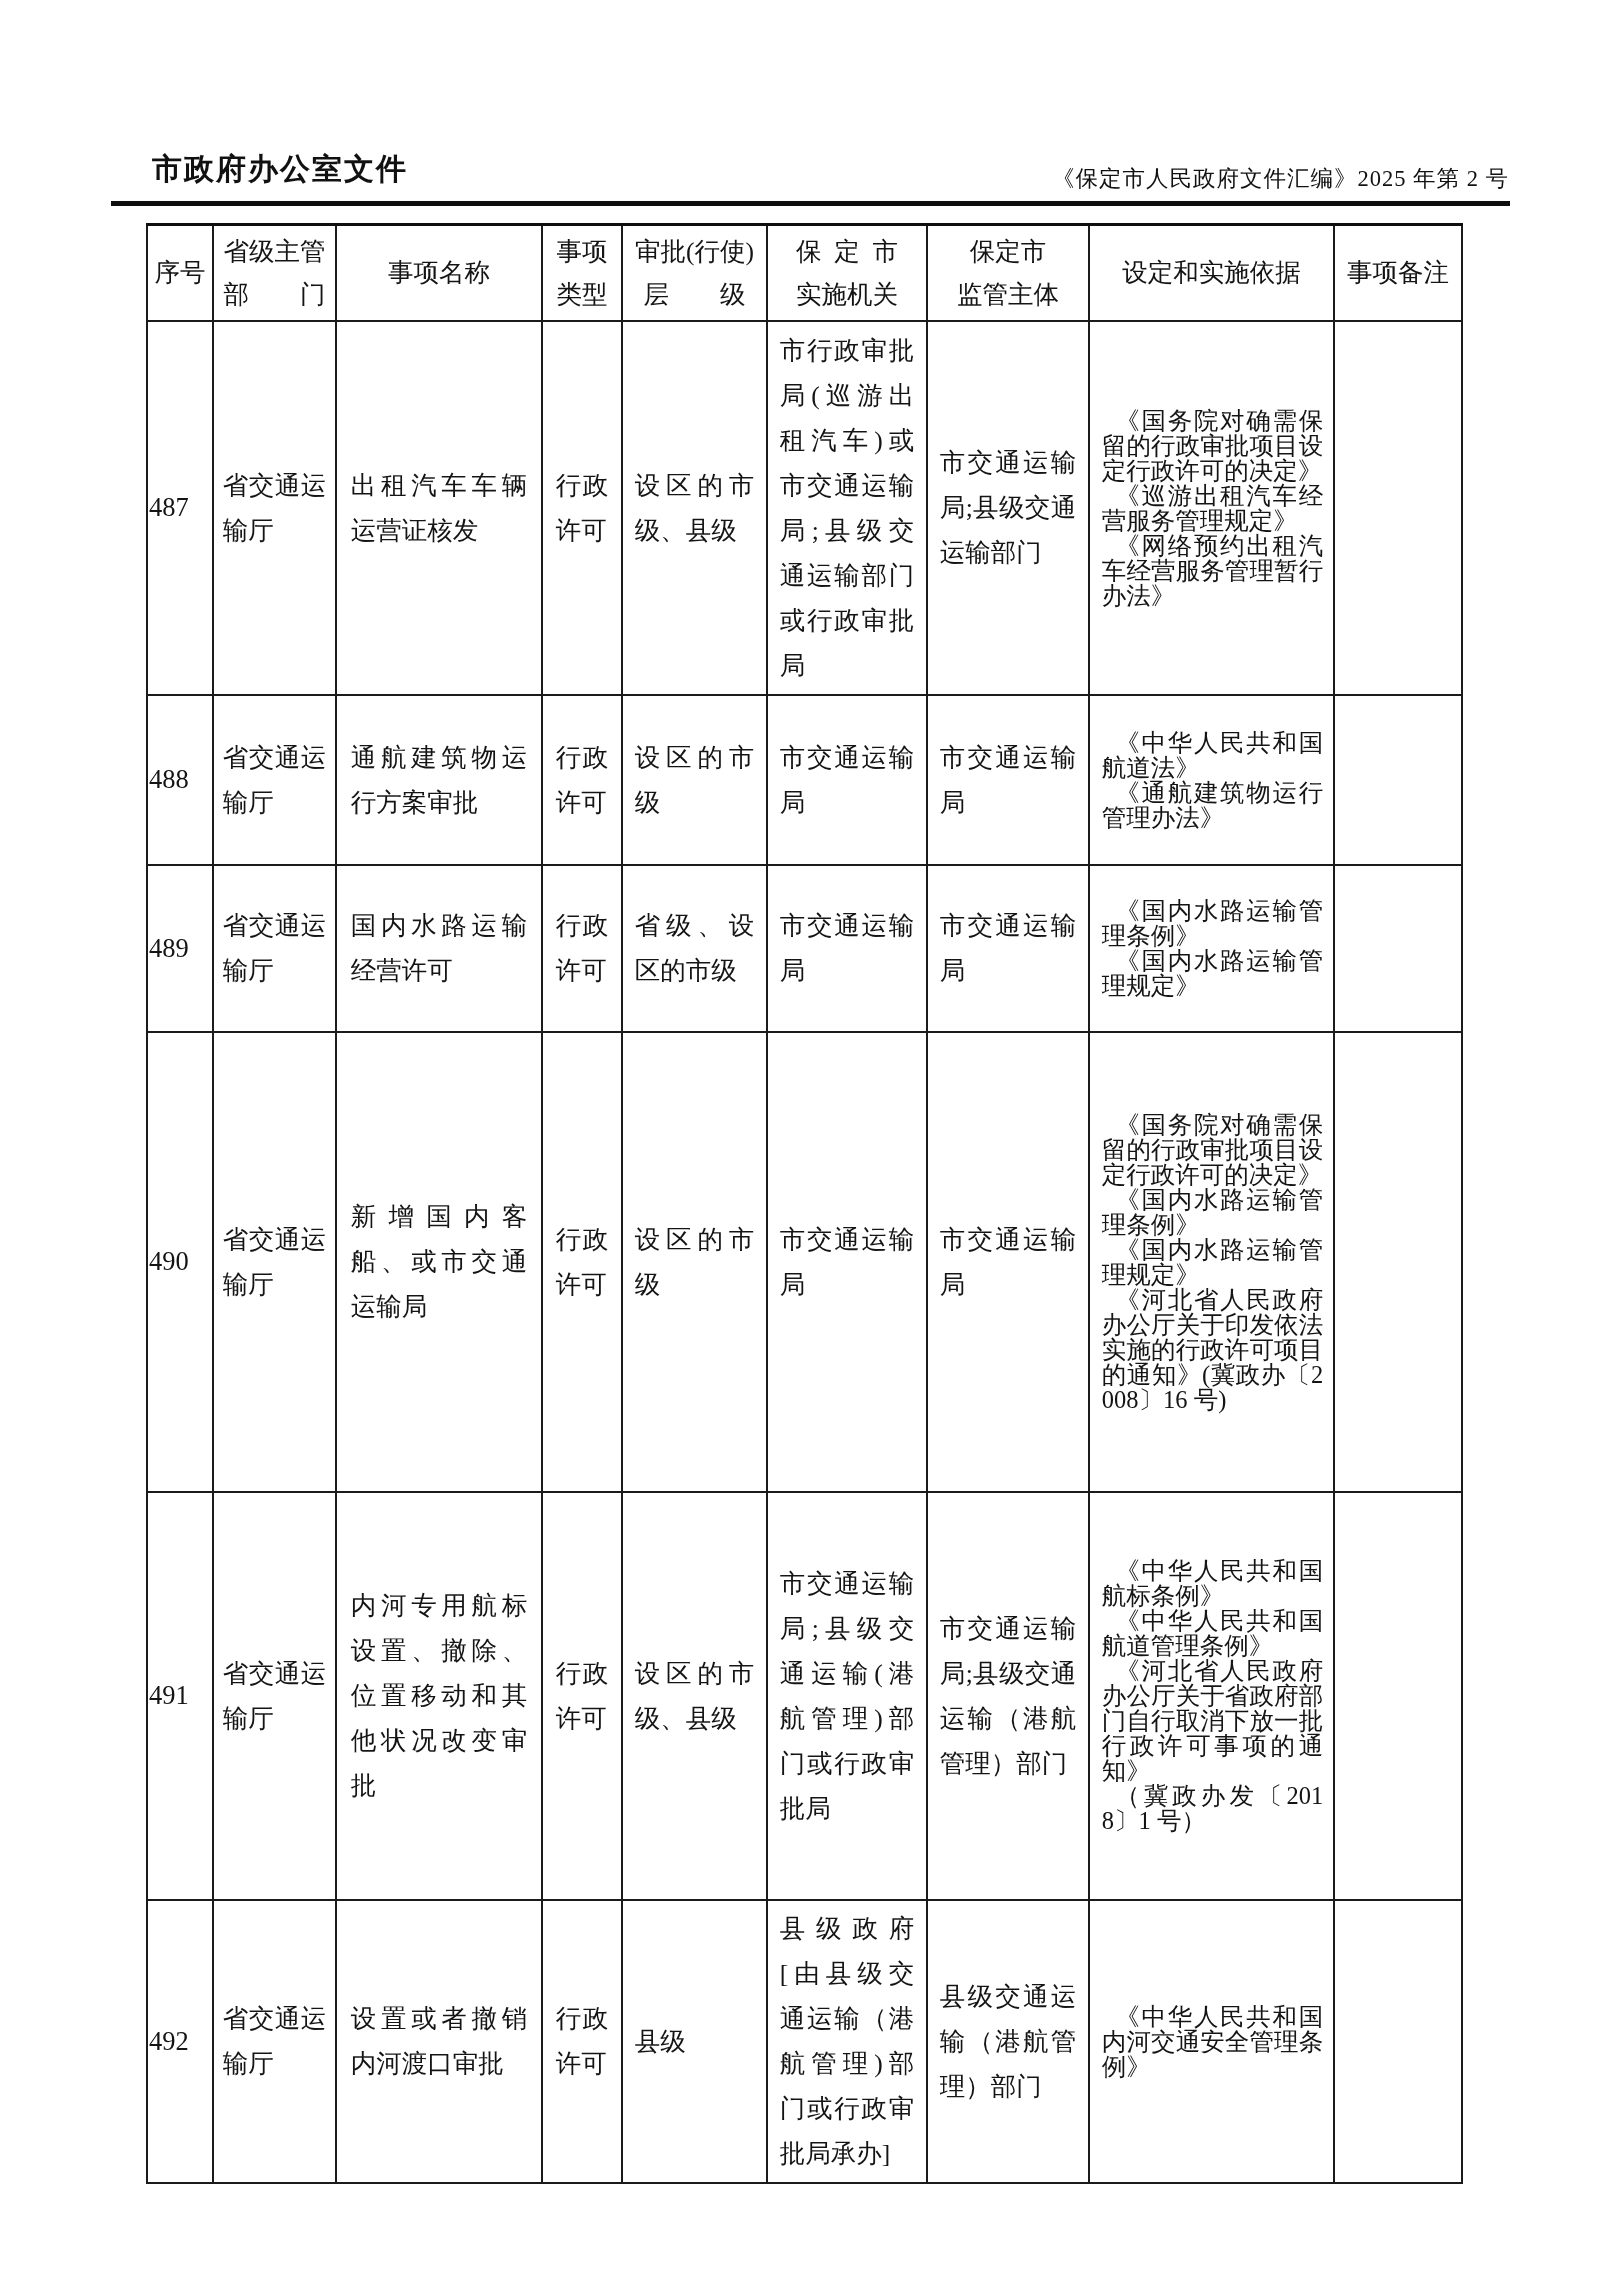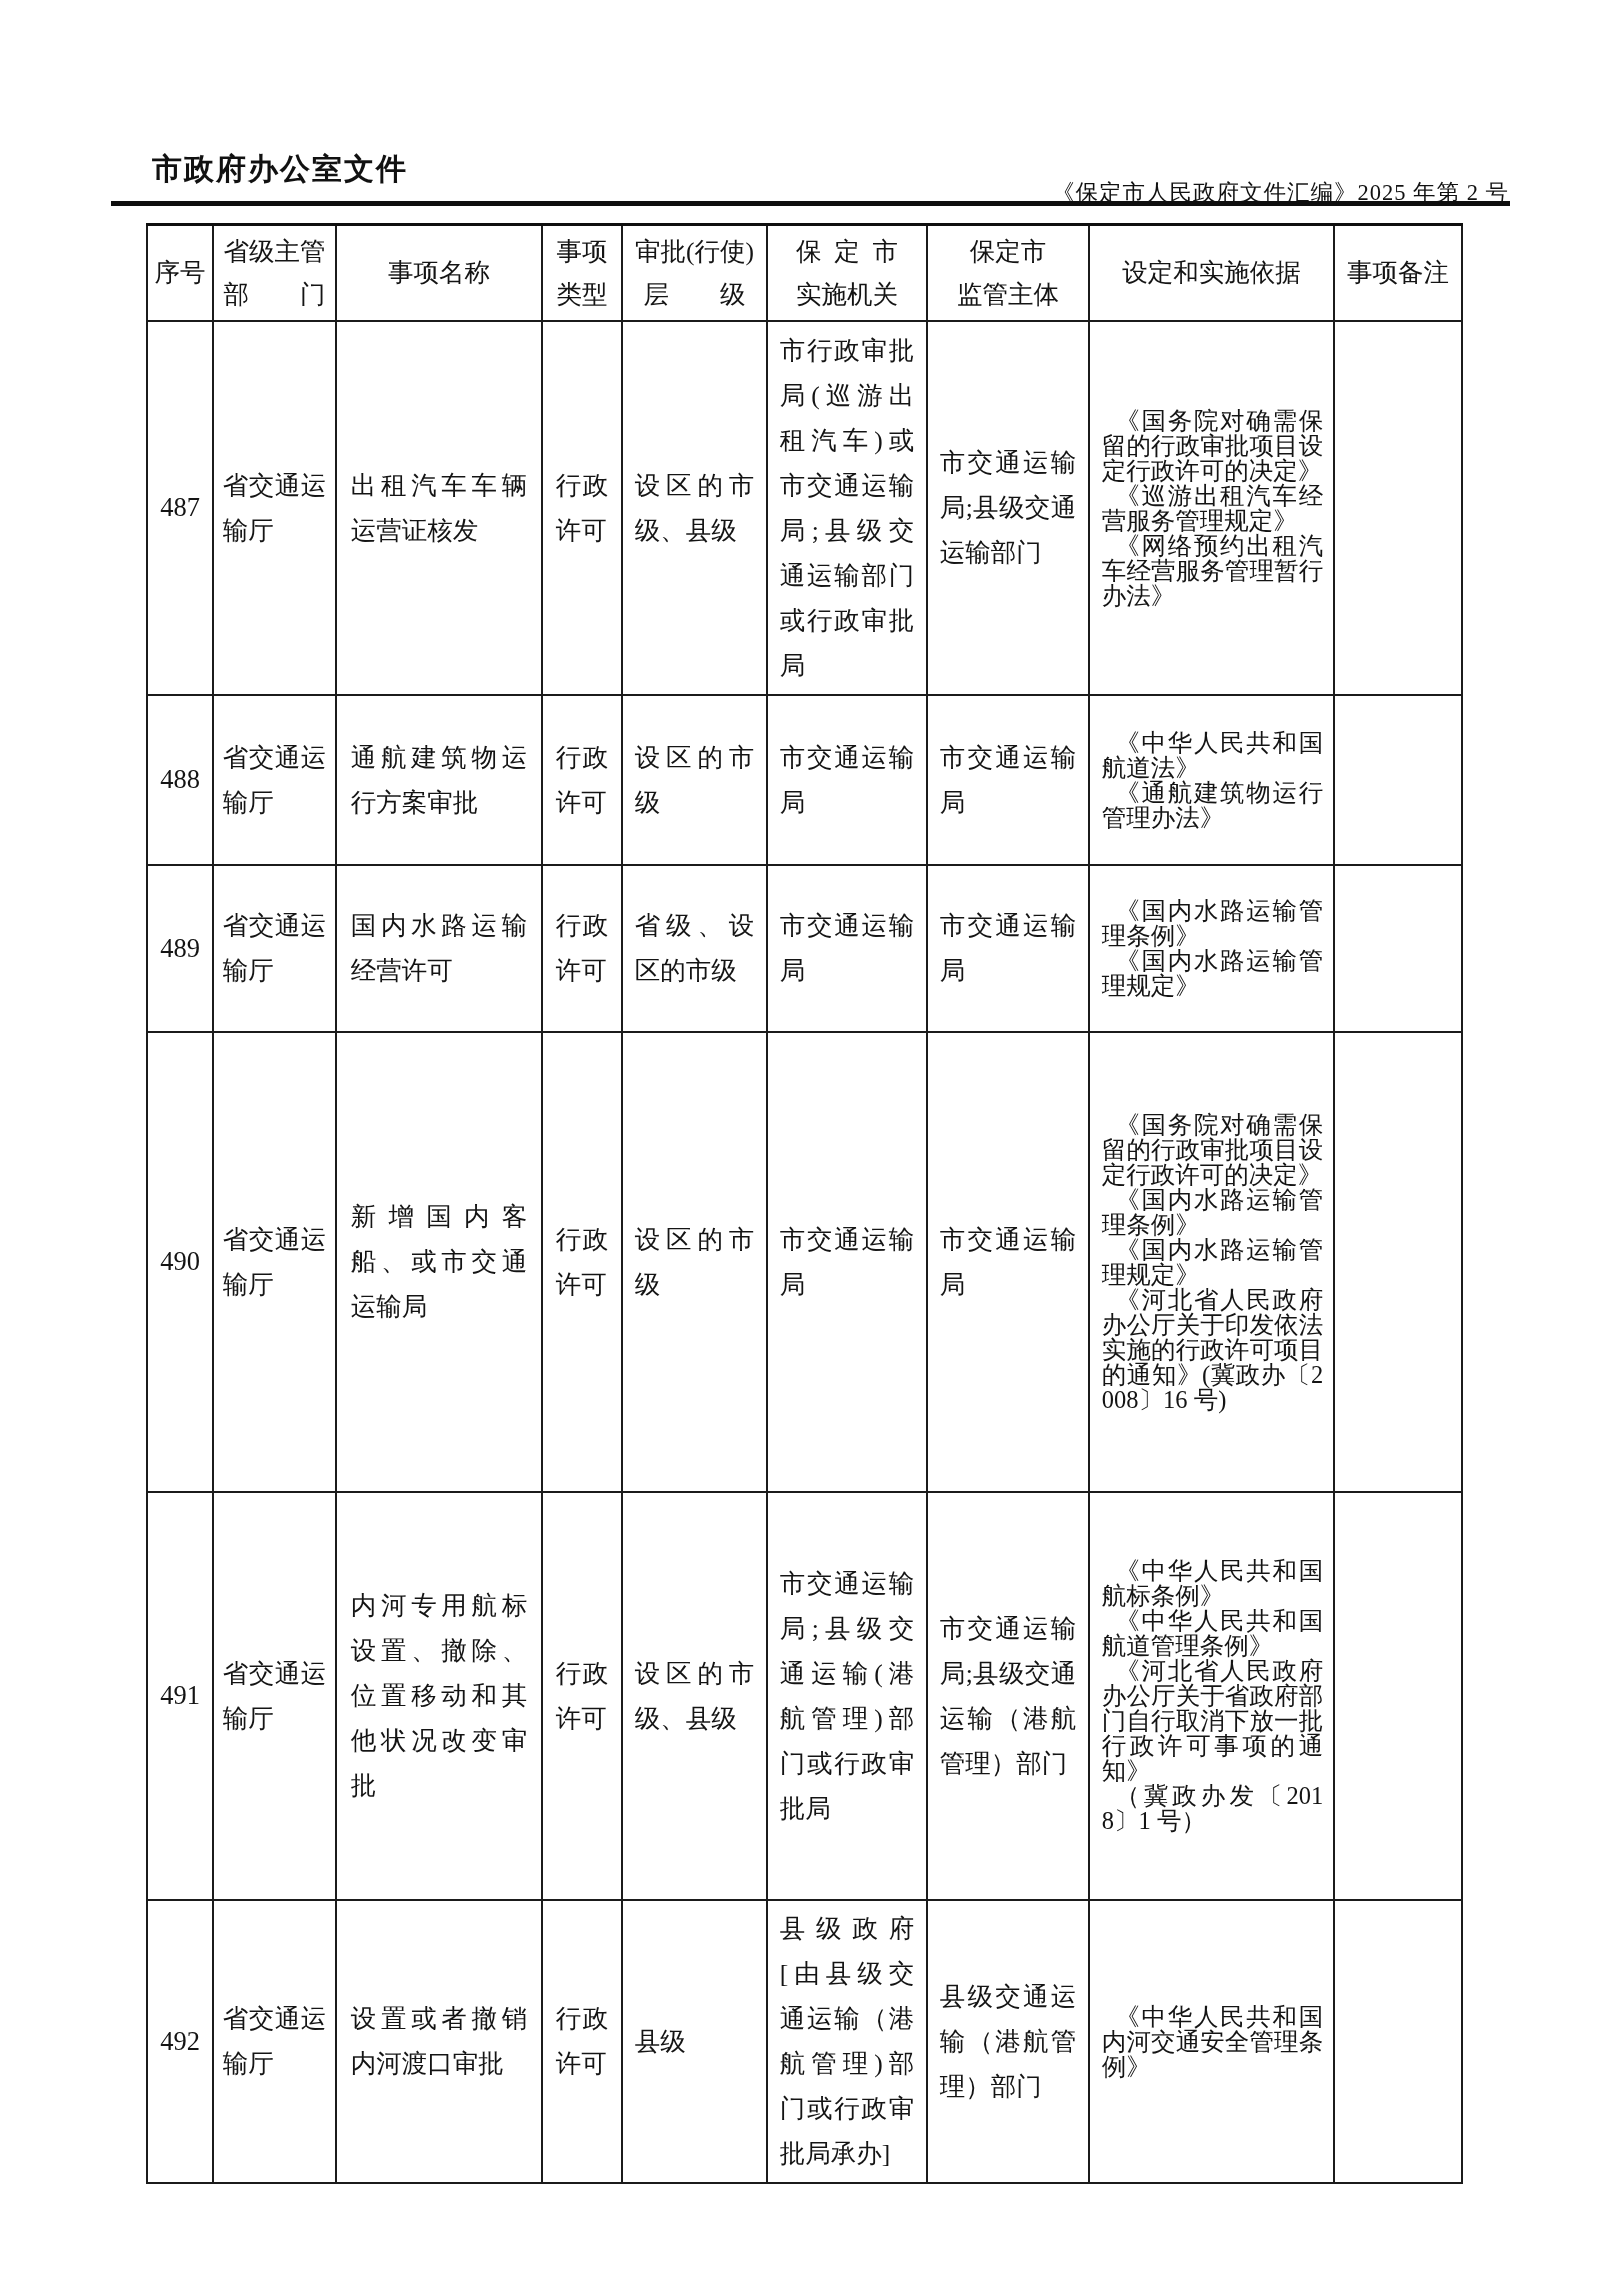--- a/index.html
+++ b/index.html
@@ -12,21 +12,21 @@
   }
   .page{position:relative;width:1620px;height:2200px;box-sizing:border-box;padding-top:223px;}
 
   
   .hdr-left{
     position:absolute;left:152px;top:149px;
     font-family:"Liberation Sans","DejaVu Sans",sans-serif;
     font-weight:bold;font-size:30px;letter-spacing:2px;color:#111;
   }
   .hdr-right{
-    position:absolute;right:111px;top:177px;
+    position:absolute;right:111px;top:163px;
     font-size:22.5px;letter-spacing:1px;color:#111;
   }
   .hdr-rule{
     position:absolute;left:111px;top:201px;width:1399px;height:4.9px;
     background:#0e0e0e;
   }
 
   
   table.doc{
     margin-left:146px;width:1314px;
@@ -37,21 +37,21 @@
     border:2px solid #1b1b1b;
     vertical-align:middle;
     font-weight:normal;
     box-sizing:border-box;
     word-break:break-all;
   }
   th{font-size:25.5px;line-height:43px;text-align:center;padding:3.9px 5.9px;}
   td{font-size:25.5px;line-height:45px;}
   .hline{text-align:center;}
   .spread-inner{display:inline-block;width:4em;text-align-last:justify;-moz-text-align-last:justify;}
-  .td-no{text-align:center;font-size:26.5px;}
+  .td-no{text-align:left;font-size:26.5px;}
   .td-dept{padding:5.9px 8.8px;text-align:justify;text-justify:inter-ideograph;}
   .td-name{padding:5.9px 13.7px;text-align:justify;text-justify:inter-ideograph;margin-top:16px;}
   .td-type{padding:5.9px 12.7px;text-align:justify;text-justify:inter-ideograph;}
   .td-level{padding:5.9px 11.8px;text-align:justify;text-justify:inter-ideograph;}
   .td-organ{padding:5.9px 11.8px;text-align:justify;text-justify:inter-ideograph;}
   .td-super{padding:5.9px 11.8px;text-align:justify;text-justify:inter-ideograph;}
   .td-basis{padding:7.8px 9.8px 7.8px 11.8px;}
   .td-basis p{margin:0;text-indent:0.55em;line-height:25px;font-size:24.5px;text-align:justify;text-justify:inter-ideograph;}
   .td-note{}
 </style>

